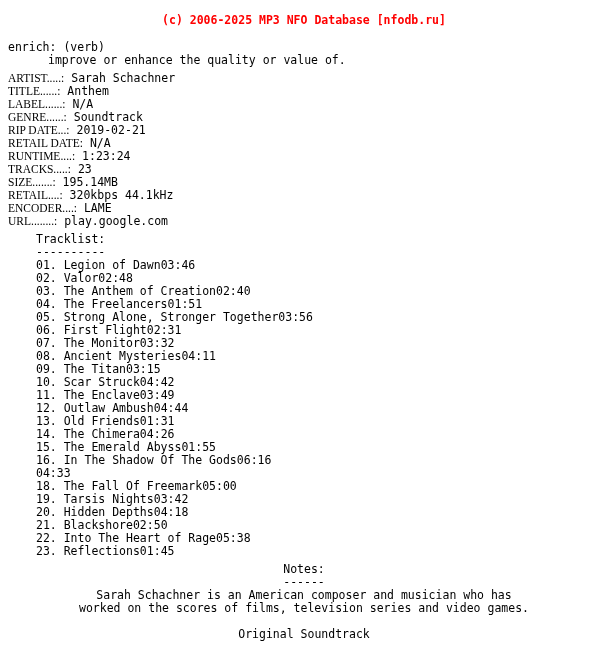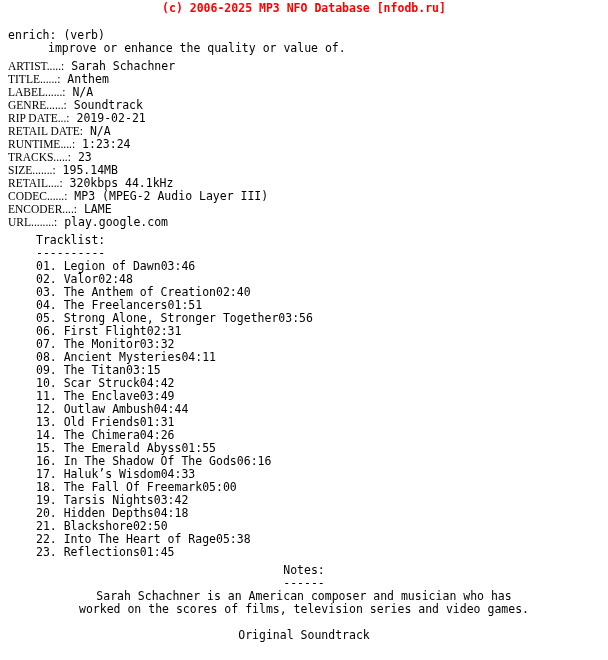--- a/index.html
+++ b/index.html
@@ -15,21 +15,21 @@
     font-size: 11.5px;
     line-height: 13px;
     color: #000000;
     -webkit-font-smoothing: none;
   }
   .page {
     position: relative;
     width: 608px;
     height: 660px;
     box-sizing: border-box;
-    padding: 0 8px;
+    padding: 12px 8px;
   }
   .nfo-header {
     color: #ff0000;
     text-align: center;
     font-weight: bold;
     line-height: 15px;
     padding-top: 1px;
     white-space: pre;
   }
   .blank {
@@ -103,21 +103,20 @@
     <div class="meta-line"><span class="meta-label">ARTIST.....:</span> <span class="meta-value">Sarah Schachner</span></div>
     <div class="meta-line"><span class="meta-label">TITLE......:</span> <span class="meta-value">Anthem</span></div>
     <div class="meta-line"><span class="meta-label">LABEL......:</span> <span class="meta-value">N/A</span></div>
     <div class="meta-line"><span class="meta-label">GENRE......:</span> <span class="meta-value">Soundtrack</span></div>
     <div class="meta-line"><span class="meta-label">RIP DATE...:</span> <span class="meta-value">2019-02-21</span></div>
     <div class="meta-line"><span class="meta-label">RETAIL DATE:</span> <span class="meta-value">N/A</span></div>
     <div class="meta-line"><span class="meta-label">RUNTIME....:</span> <span class="meta-value">1:23:24</span></div>
     <div class="meta-line"><span class="meta-label">TRACKS.....:</span> <span class="meta-value">23</span></div>
     <div class="meta-line"><span class="meta-label">SIZE.......:</span> <span class="meta-value">195.14MB</span></div>
     <div class="meta-line"><span class="meta-label">RETAIL....:</span> <span class="meta-value">320kbps 44.1kHz</span></div>
-    <div class="meta-line"><span class="meta-label">CODEC......:</span> <span class="meta-value">MP3 (MPEG-2 Audio Layer III)</span></div>
     <div class="meta-line"><span class="meta-label">ENCODER....:</span> <span class="meta-value">LAME</span></div>
     <div class="meta-line"><span class="meta-label">URL........:</span> <span class="meta-value">play.google.com</span></div>
   </div>
 
   <div class="tracklist-block">
     <div class="section-title">Tracklist:</div>
     <div class="section-rule">----------</div>
 
     <div class="track-row"><span class="track-left">01. Legion of Dawn</span><span class="track-time">03:46</span></div>
     <div class="track-row"><span class="track-left">02. Valor</span><span class="track-time">02:48</span></div>
@@ -128,21 +127,21 @@
     <div class="track-row"><span class="track-left">07. The Monitor</span><span class="track-time">03:32</span></div>
     <div class="track-row"><span class="track-left">08. Ancient Mysteries</span><span class="track-time">04:11</span></div>
     <div class="track-row"><span class="track-left">09. The Titan</span><span class="track-time">03:15</span></div>
     <div class="track-row"><span class="track-left">10. Scar Struck</span><span class="track-time">04:42</span></div>
     <div class="track-row"><span class="track-left">11. The Enclave</span><span class="track-time">03:49</span></div>
     <div class="track-row"><span class="track-left">12. Outlaw Ambush</span><span class="track-time">04:44</span></div>
     <div class="track-row"><span class="track-left">13. Old Friends</span><span class="track-time">01:31</span></div>
     <div class="track-row"><span class="track-left">14. The Chimera</span><span class="track-time">04:26</span></div>
     <div class="track-row"><span class="track-left">15. The Emerald Abyss</span><span class="track-time">01:55</span></div>
     <div class="track-row"><span class="track-left">16. In The Shadow Of The Gods</span><span class="track-time">06:16</span></div>
-    <div class="track-row"><span class="track-left">17. Haluk’s Wisdom</span><span class="track-time">04:33</span></div>
+    <div class="track-row"><span class="track-time">04:33</span></div>
     <div class="track-row"><span class="track-left">18. The Fall Of Freemark</span><span class="track-time">05:00</span></div>
     <div class="track-row"><span class="track-left">19. Tarsis Nights</span><span class="track-time">03:42</span></div>
     <div class="track-row"><span class="track-left">20. Hidden Depths</span><span class="track-time">04:18</span></div>
     <div class="track-row"><span class="track-left">21. Blackshore</span><span class="track-time">02:50</span></div>
     <div class="track-row"><span class="track-left">22. Into The Heart of Rage</span><span class="track-time">05:38</span></div>
     <div class="track-row"><span class="track-left">23. Reflections</span><span class="track-time">01:45</span></div>
   </div>
 
   <div class="notes-block">
     <div class="section-title">Notes:</div>

